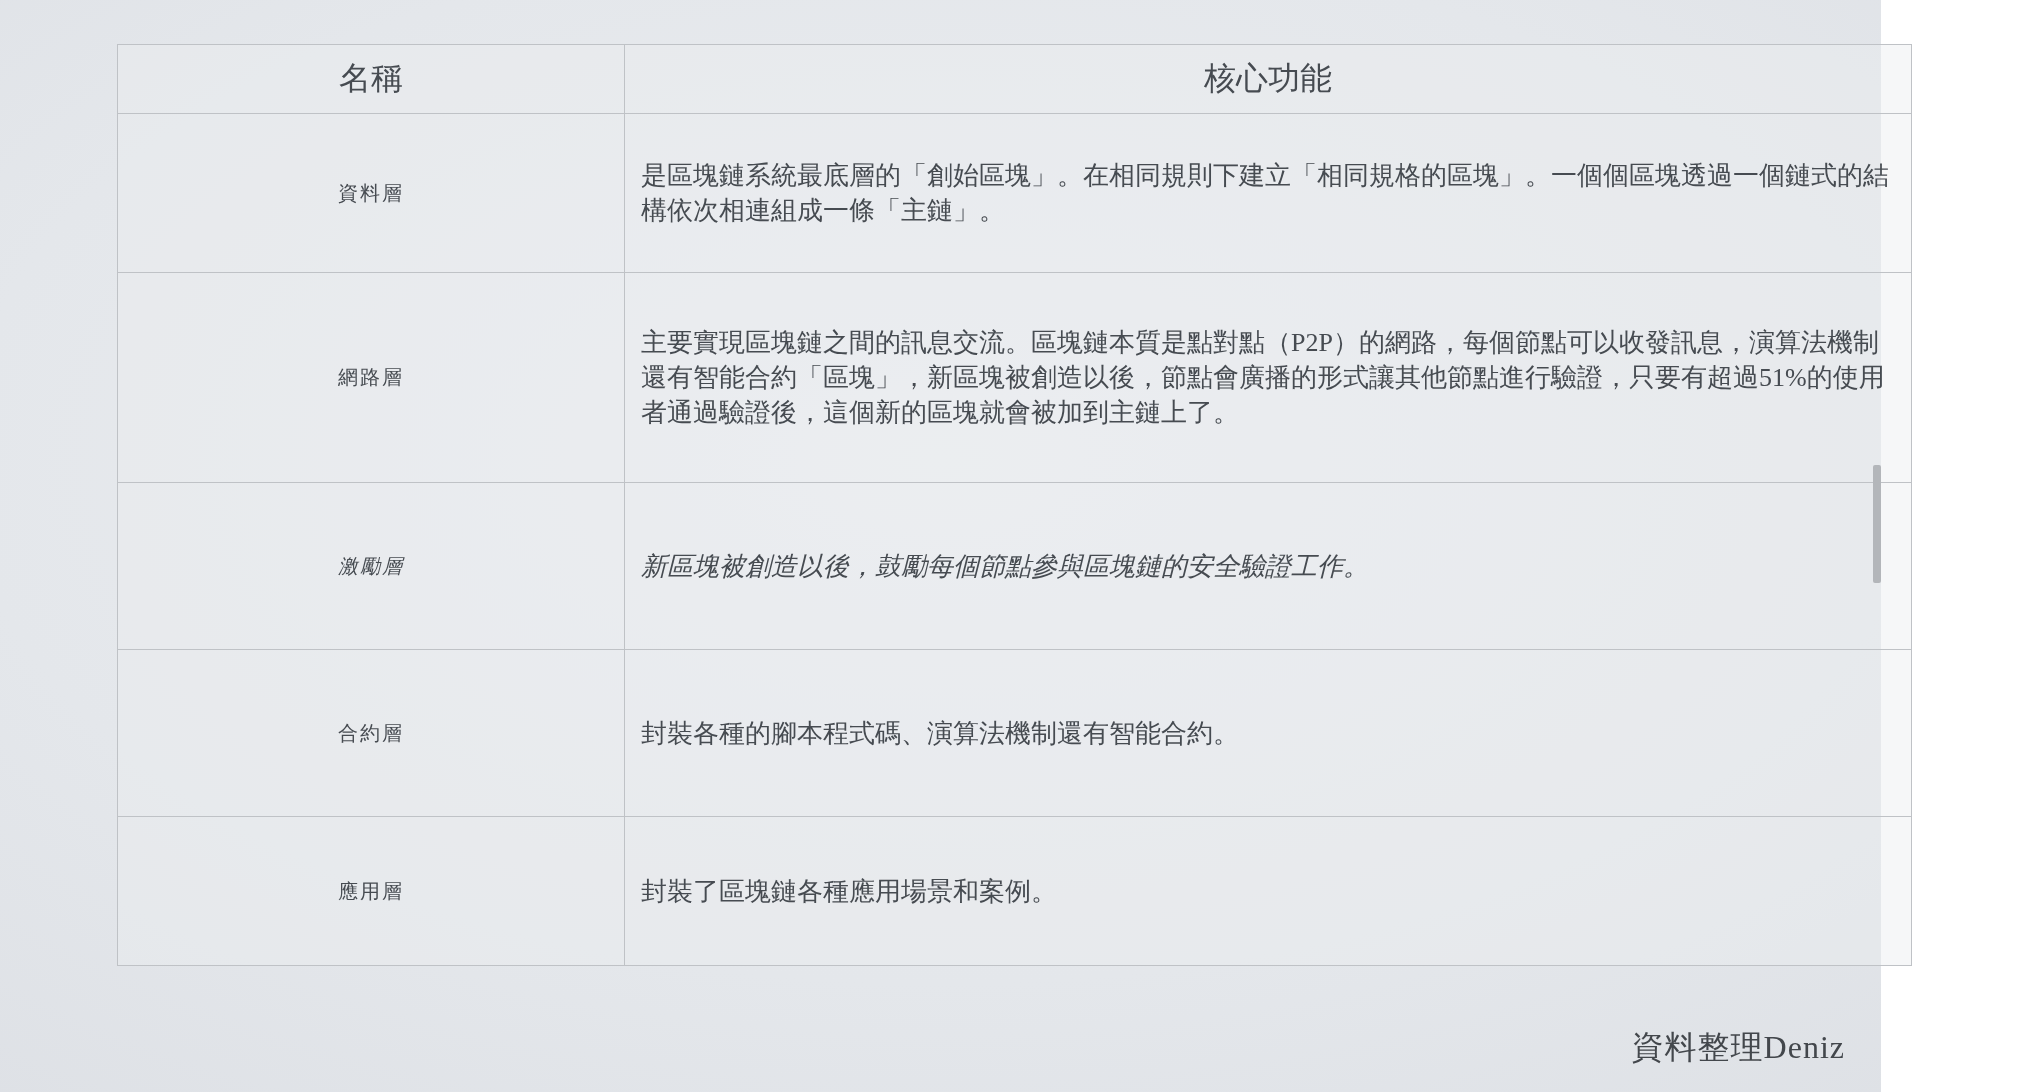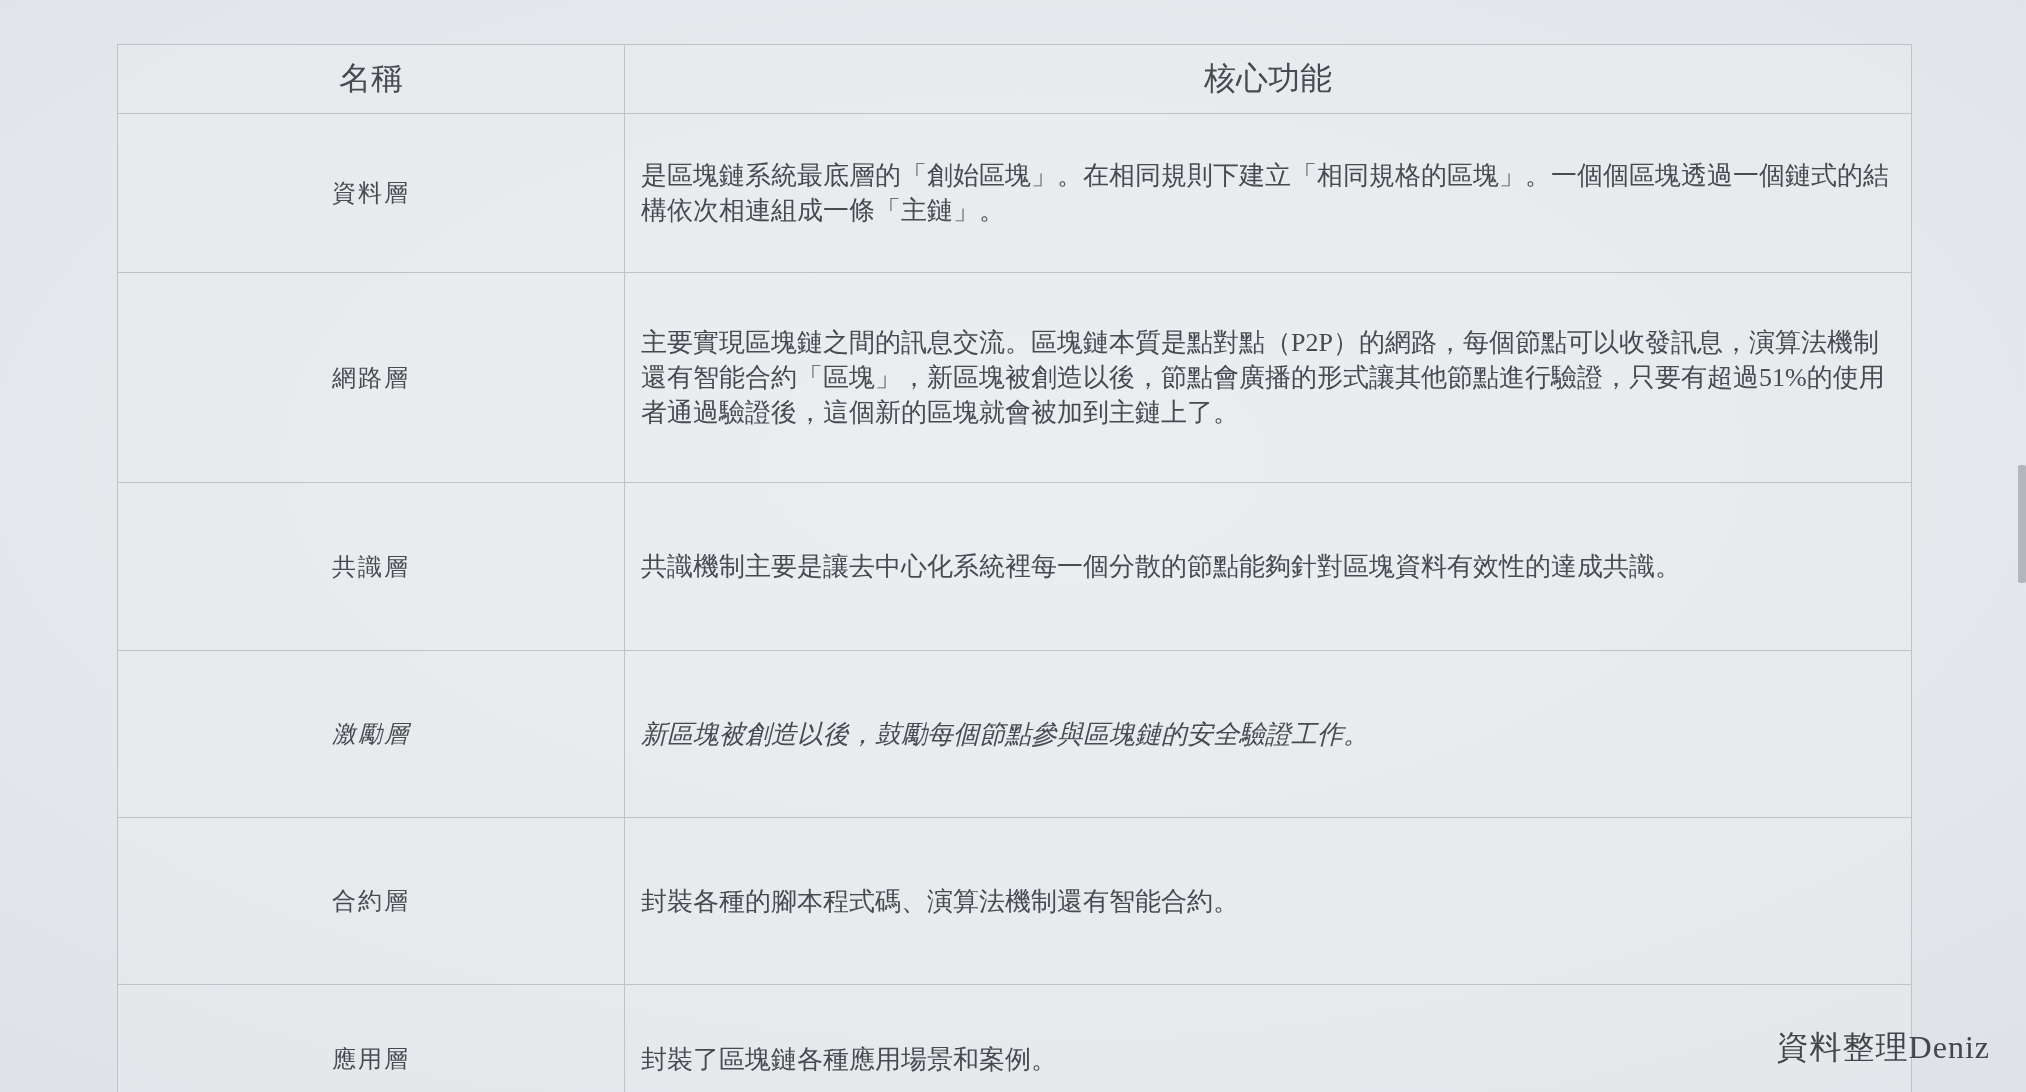--- a/index.html
+++ b/index.html
@@ -7,21 +7,21 @@
     padding: 0;
   }
   body {
     width: 2026px;
     height: 1092px;
     overflow: hidden;
     font-family: "Liberation Serif", "DejaVu Serif", serif;
   }
   .slide {
     position: relative;
-    width: 2026px;
+    width: 1881px;
     height: 1092px;
     background:
       radial-gradient(ellipse 130% 120% at 50% 42%,
         #eceef1 0%, #e4e7eb 40%, #dcdfe4 70%, #d2d5da 100%);
   }
   .layer-table {
     position: absolute;
     left: 117px;
     top: 44px;
     width: 1794px;
@@ -37,21 +37,21 @@
   .layer-table th {
     height: 66px;
     font-size: 32px;
     font-weight: normal;
     text-align: center;
   }
   .col-name { width: 507px; }
   .col-func { width: 1287px; }
   td.name-cell {
     text-align: center;
-    font-size: 24px;
+    font-size: 20px;
     letter-spacing: 2px;
   }
   td.func-cell {
     font-size: 26px;
     line-height: 35px;
     padding: 10px 16px;
     text-align: left;
   }
   tr.row-1 td { height: 138px; }
   tr.row-2 td { height: 189px; }
@@ -95,24 +95,20 @@
     </thead>
     <tbody>
       <tr class="row-1">
         <td class="name-cell">資料層</td>
         <td class="func-cell">是區塊鏈系統最底層的「創始區塊」。在相同規則下建立「相同規格的區塊」。一個個區塊透過一個鏈式的結構依次相連組成一條「主鏈」。</td>
       </tr>
       <tr class="row-2">
         <td class="name-cell">網路層</td>
         <td class="func-cell">主要實現區塊鏈之間的訊息交流。區塊鏈本質是點對點（P2P）的網路，每個節點可以收發訊息，演算法機制還有智能合約「區塊」，新區塊被創造以後，節點會廣播的形式讓其他節點進行驗證，只要有超過51%的使用者通過驗證後，這個新的區塊就會被加到主鏈上了。</td>
       </tr>
-      <tr class="row-3">
-        <td class="name-cell">共識層</td>
-        <td class="func-cell">共識機制主要是讓去中心化系統裡每一個分散的節點能夠針對區塊資料有效性的達成共識。</td>
-      </tr>
       <tr class="row-4">
         <td class="name-cell">激勵層</td>
         <td class="func-cell">新區塊被創造以後，鼓勵每個節點參與區塊鏈的安全驗證工作。</td>
       </tr>
       <tr class="row-5">
         <td class="name-cell">合約層</td>
         <td class="func-cell">封裝各種的腳本程式碼、演算法機制還有智能合約。</td>
       </tr>
       <tr class="row-6">
         <td class="name-cell">應用層</td>

